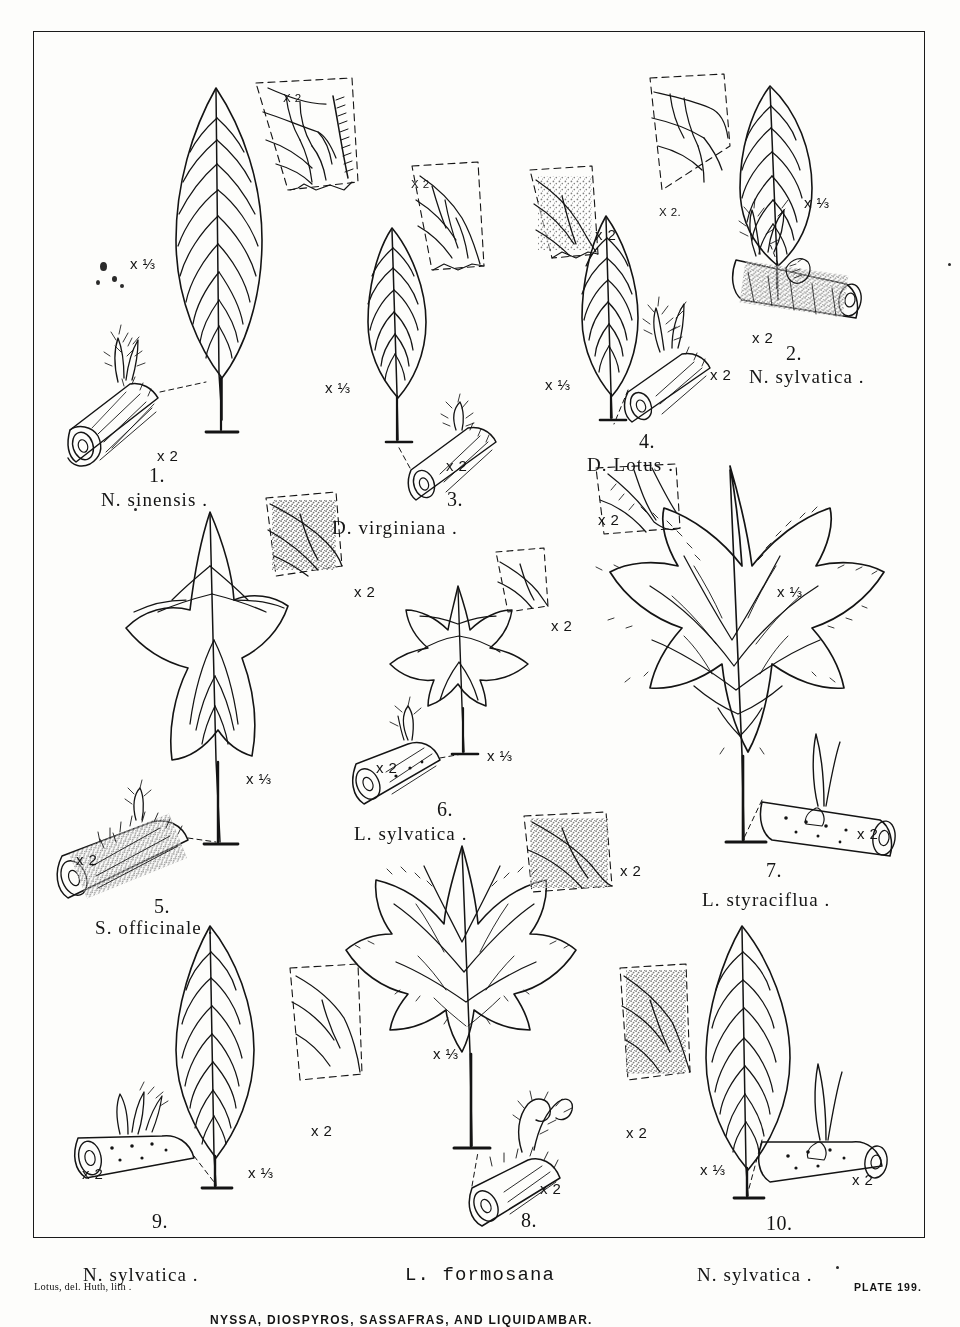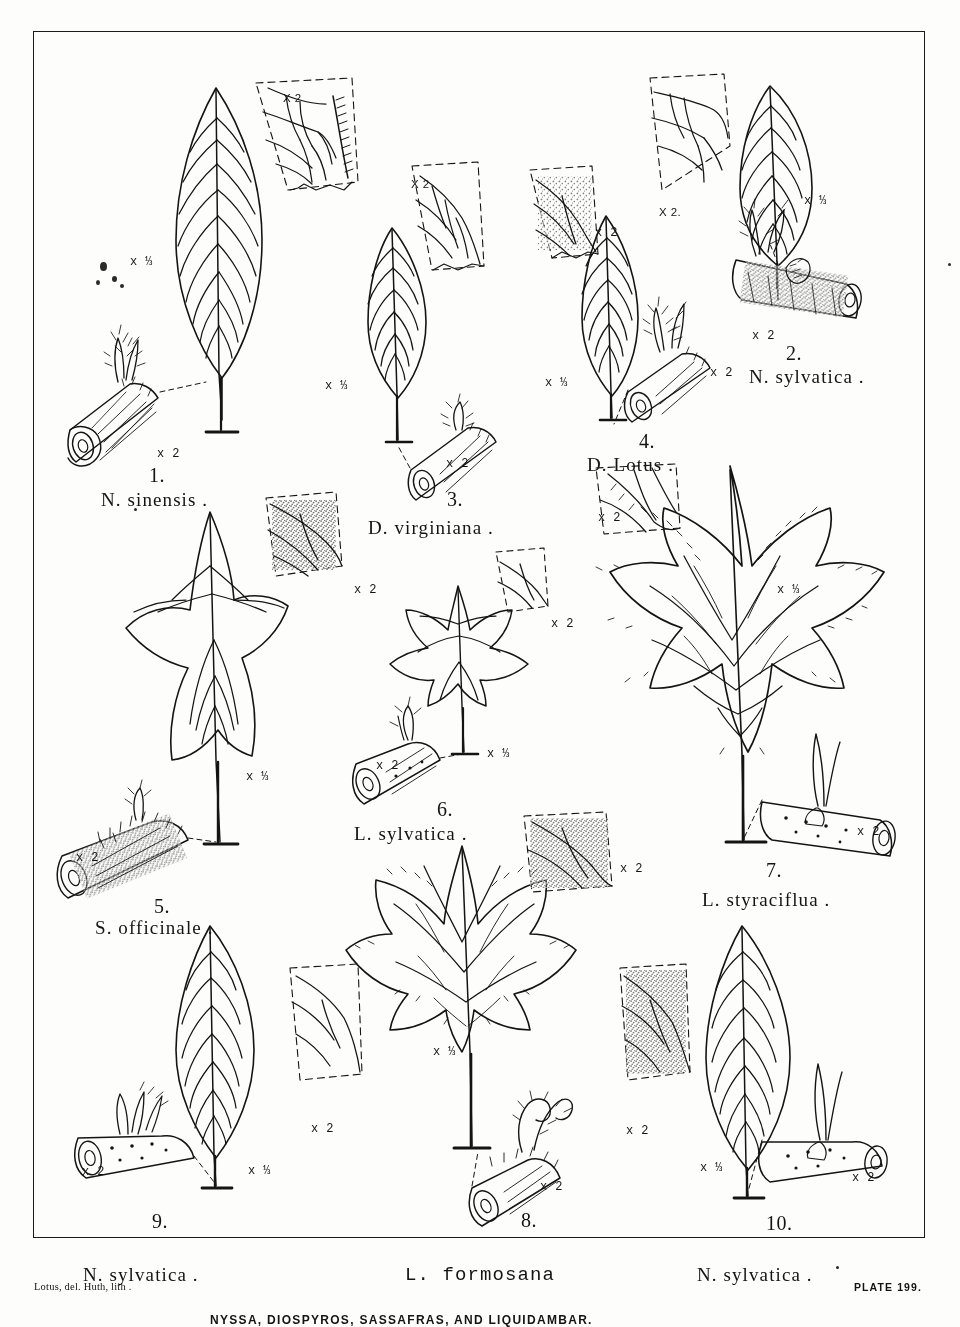--- a/index.html
+++ b/index.html
@@ -52,22 +52,22 @@
   .fig-num {
     font-size: 20px;
     letter-spacing: .5px;
   }
   .mag {
     font-size: 11.5px;
     letter-spacing: .4px;
     font-family: "Liberation Sans", sans-serif;
   }
   .mag.serifx {
-    font-family: Liberation Mono, monospace;
-    font-size: 12px;
+    font-family: Liberation Sans, sans-serif;
+    font-size: 15px;
   }
   .credit {
     font-size: 10.5px;
     font-family: "Liberation Serif", serif;
     letter-spacing: .2px;
   }
   .plate-no {
     font-size: 10.5px;
     font-family: "Liberation Sans", sans-serif;
     letter-spacing: 1.1px;
@@ -587,21 +587,21 @@
   <div class="lbl mag" style="left:659px;top:174px;">X 2.</div>
   <div class="lbl mag serifx" style="left:804px;top:162px;">x ⅓</div>
   <div class="lbl mag serifx" style="left:752px;top:297px;">x 2</div>
   <div class="lbl fig-num" style="left:786px;top:310px;">2.</div>
   <div class="lbl sp-name" style="left:749px;top:334px;">N. sylvatica .</div>
 
   <div class="lbl mag" style="left:411px;top:146px;">X 2</div>
   <div class="lbl mag serifx" style="left:325px;top:347px;">x ⅓</div>
   <div class="lbl mag serifx" style="left:446px;top:425px;">x 2</div>
   <div class="lbl fig-num" style="left:447px;top:456px;">3.</div>
-  <div class="lbl sp-name" style="left:368px;top:485px;">D. virginiana .</div>
+  <div class="lbl sp-name" style="left:332px;top:485px;">D. virginiana .</div>
 
   <div class="lbl mag serifx" style="left:595px;top:194px;">x 2</div>
   <div class="lbl mag serifx" style="left:545px;top:344px;">x ⅓</div>
   <div class="lbl mag serifx" style="left:710px;top:334px;">x 2</div>
   <div class="lbl fig-num" style="left:639px;top:398px;">4.</div>
   <div class="lbl sp-name" style="left:587px;top:422px;">D. Lotus .</div>
 
   <div class="lbl mag serifx" style="left:354px;top:551px;">x 2</div>
   <div class="lbl mag serifx" style="left:246px;top:738px;">x ⅓</div>
   <div class="lbl mag serifx" style="left:76px;top:819px;">x 2</div>

